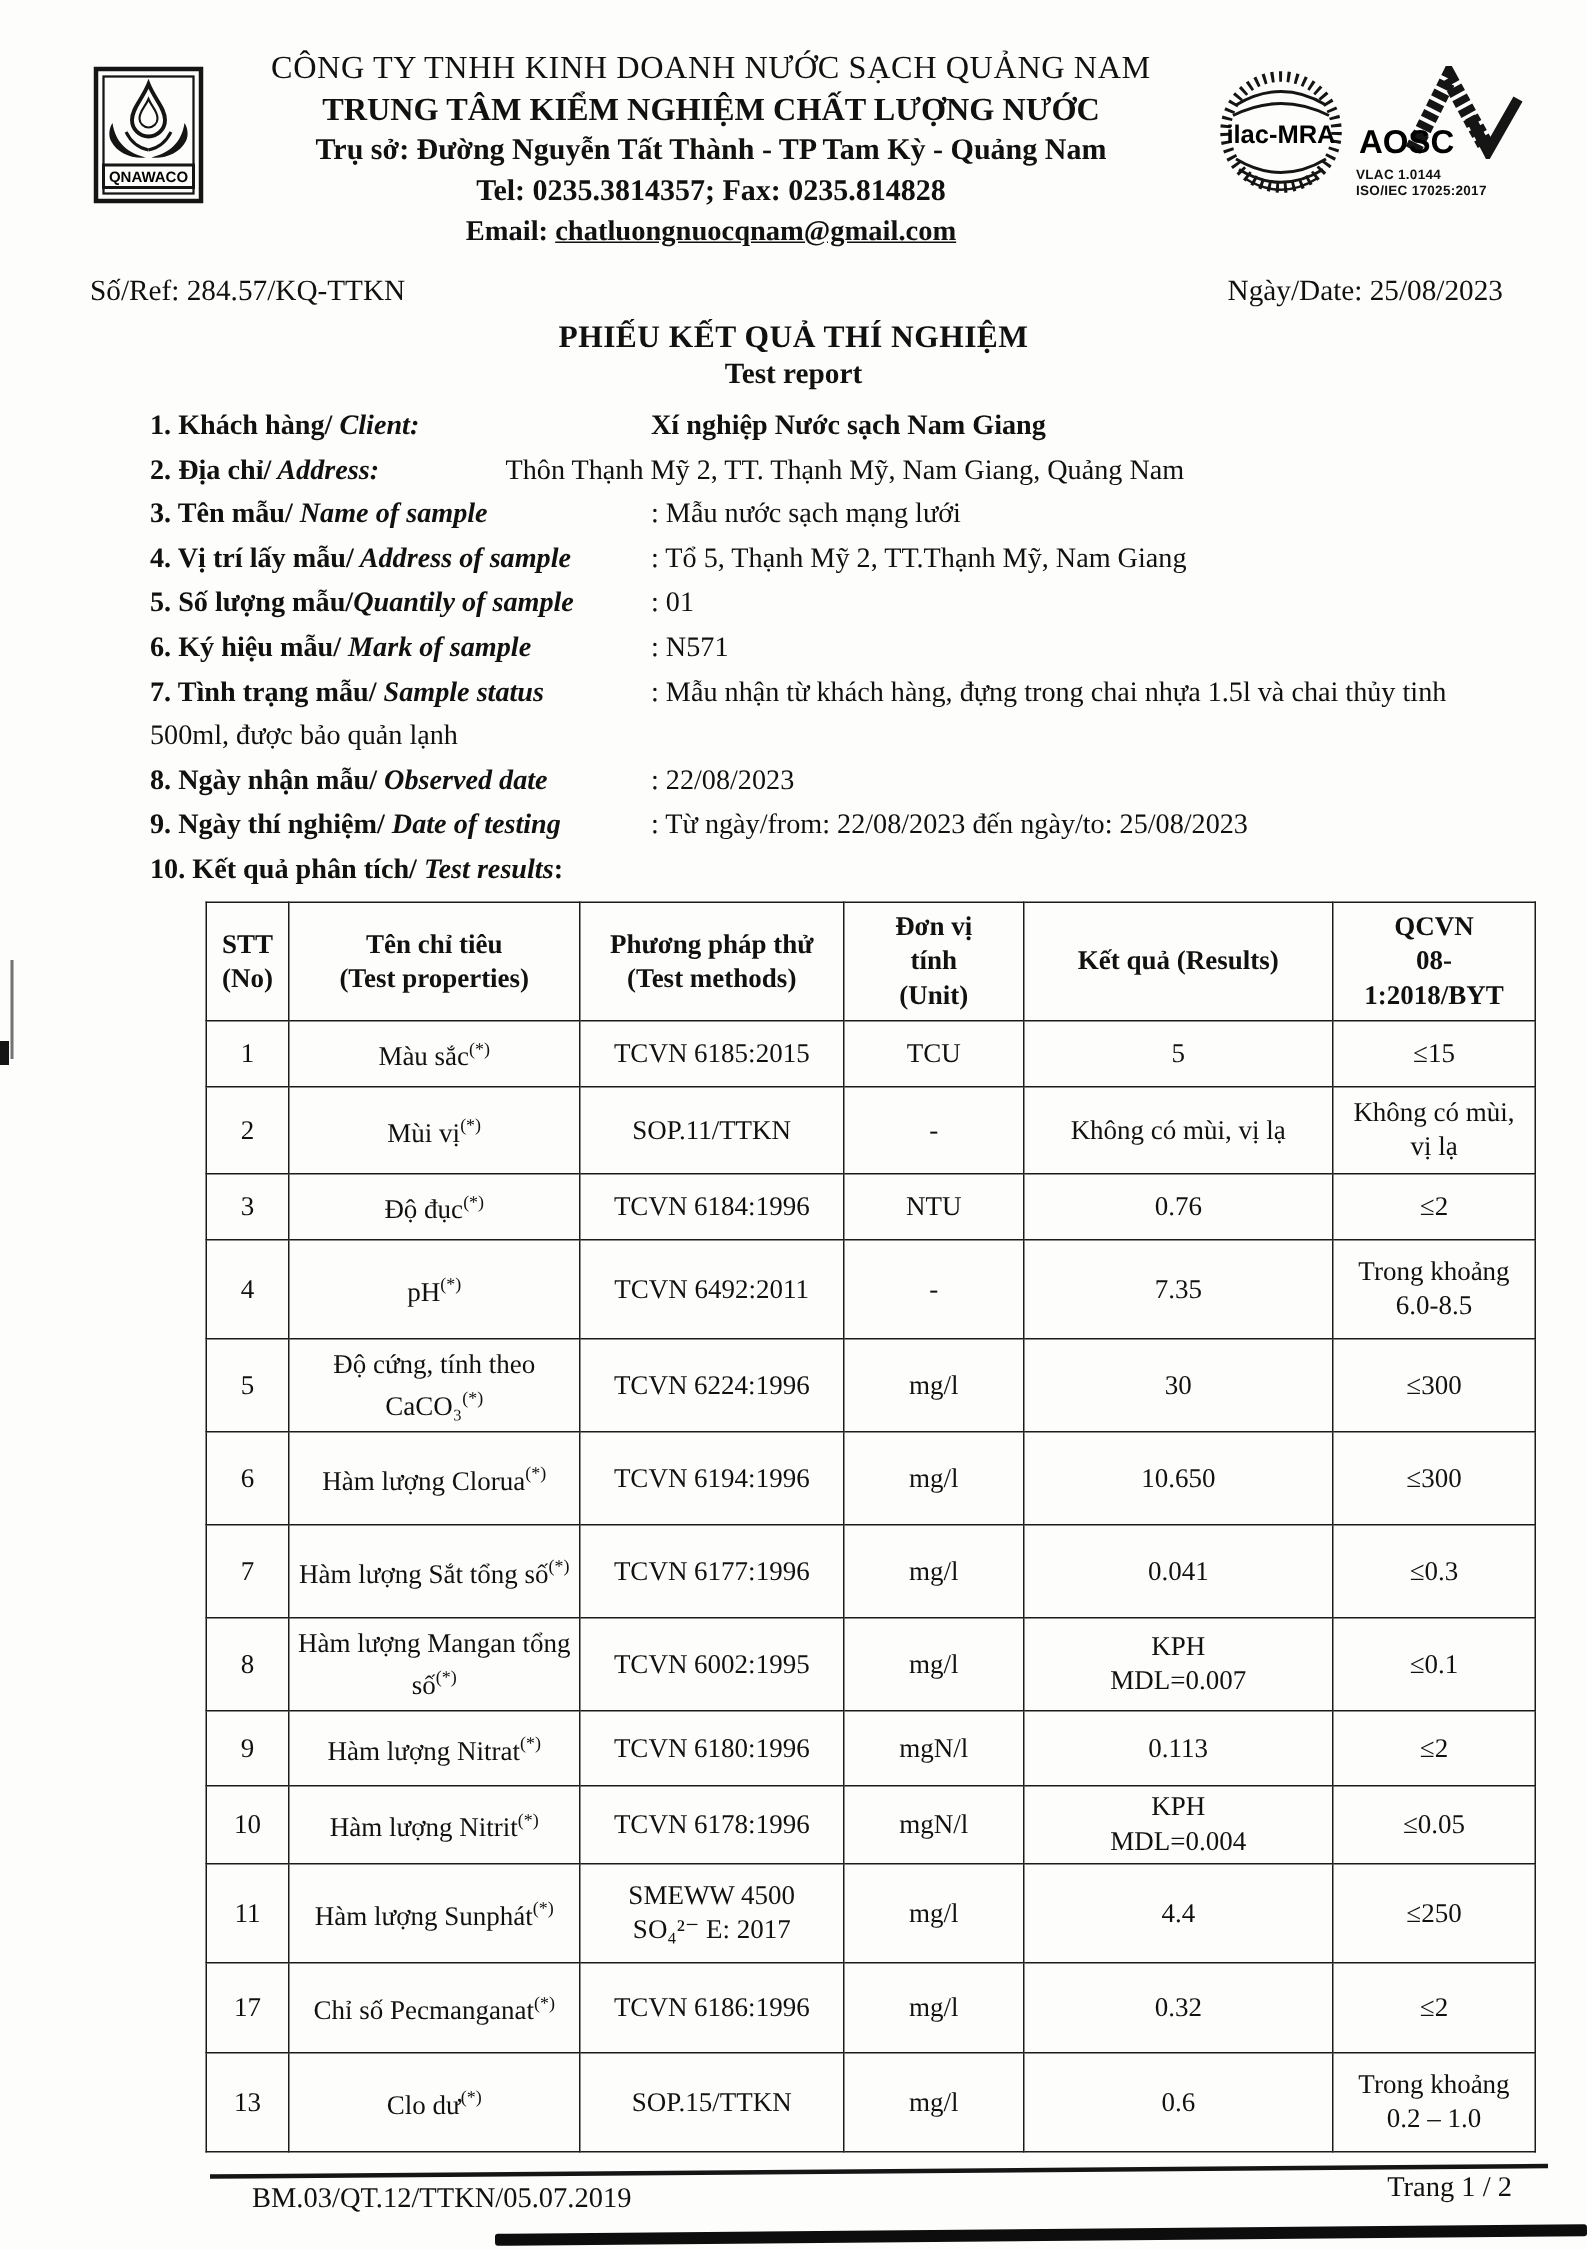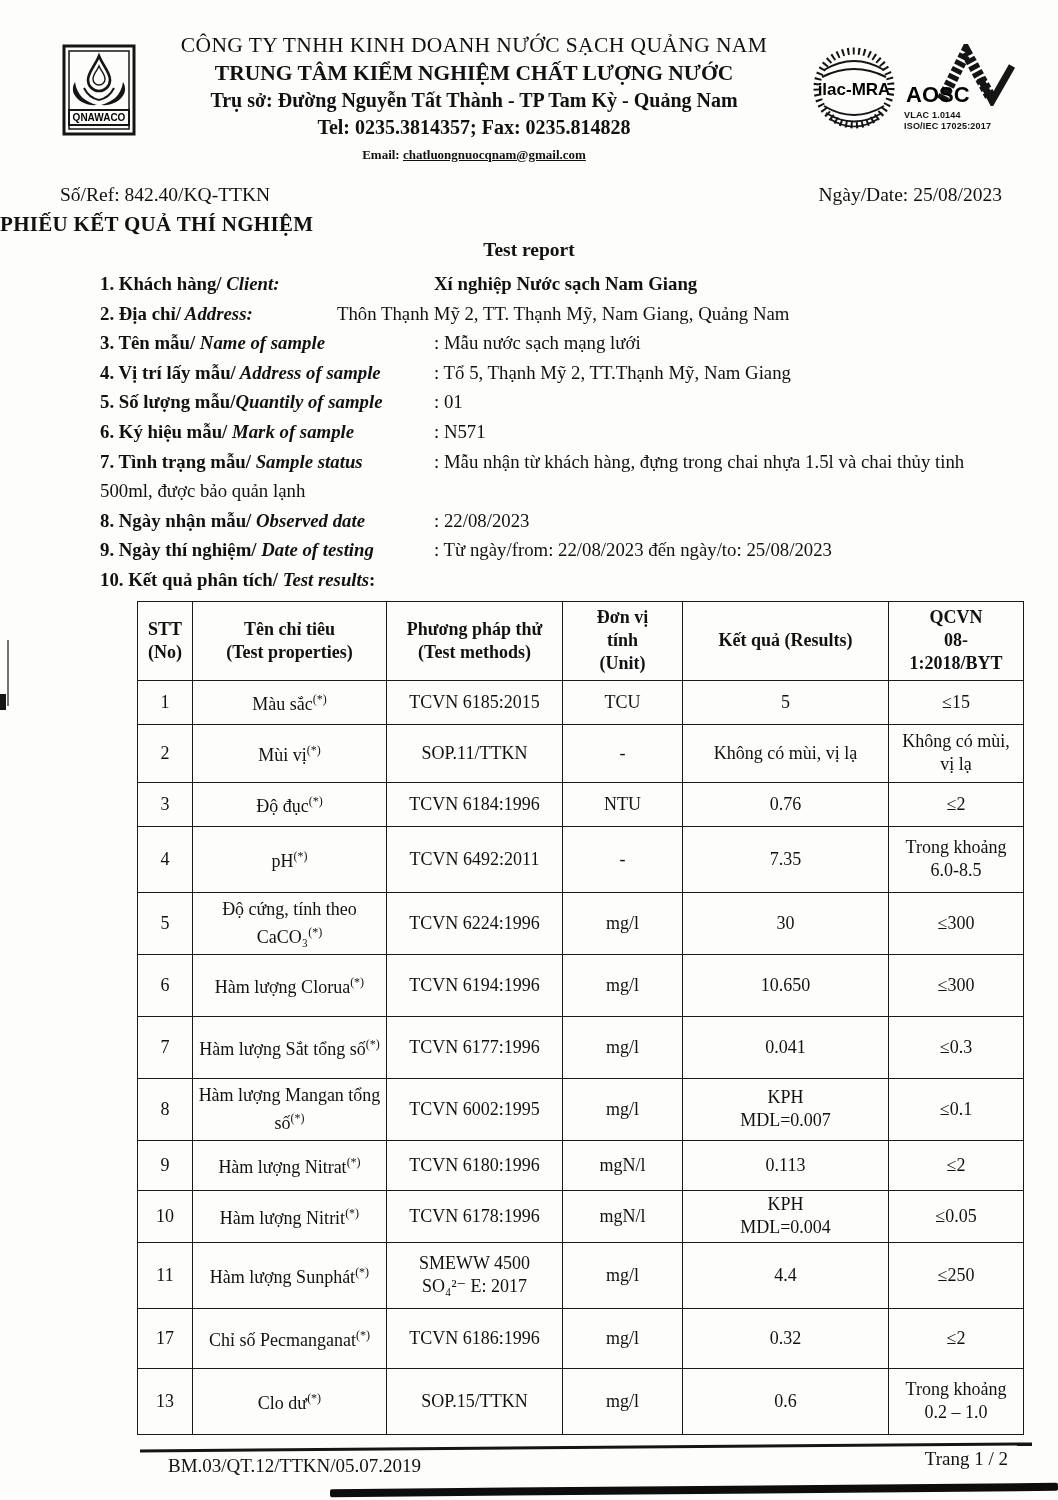--- a/index.html
+++ b/index.html
@@ -9,28 +9,28 @@
     font-family:"Liberation Serif","DejaVu Serif",serif;
   }
   
   .header{display:flex;align-items:flex-start;padding:30px 34px 0 62px;}
   .logo-box{width:74px;flex:0 0 74px;margin-top:14px;}
   .header-text{flex:1;text-align:center;margin-top:2px;}
   .company{font-size:21.5px;letter-spacing:.4px;line-height:27px;}
   .center-name{font-size:21.5px;font-weight:bold;line-height:28px;}
   .hq{font-size:20px;font-weight:bold;line-height:27px;}
   .tel{font-size:20px;font-weight:bold;line-height:27px;}
-  .email-line{font-size:13px;font-weight:bold;line-height:27px;}
+  .email-line{font-size:19px;font-weight:bold;line-height:27px;}
   .email-link{text-decoration:underline;color:#111;cursor:pointer;}
   .header-logos{width:212px;flex:0 0 212px;display:flex;gap:8px;align-items:flex-start;margin-top:14px;}
   .aosc-wrap{text-align:left;width:118px;}
   .aosc-sub{font-family:"Liberation Sans","DejaVu Sans",sans-serif;font-weight:bold;font-size:9px;line-height:11px;letter-spacing:.2px;}
   
   .meta{display:flex;justify-content:space-between;padding:16px 56px 0 60px;font-size:19.5px;}
-  .title{ font-size:21px;font-weight:bold;margin-top:6px;letter-spacing:.3px;}
+  .title{ text-align:center;font-size:21px;font-weight:bold;margin-top:6px;letter-spacing:.3px;}
   .subtitle{text-align:center;font-size:19.5px;font-weight:bold;margin-top:2px;}
   
   .info{margin:8px 40px 0 100px;font-size:18.8px;line-height:29.6px;}
   .ilabel{display:inline-block;vertical-align:top;}
   .w332{width:334px;}
   .w237{width:237px;}
   .ivi{font-weight:bold;}
   .ien{font-weight:bold;font-style:italic;}
   .ivalue{}
   .vbold{font-weight:bold;}
@@ -104,21 +104,21 @@
           <path d="M76 34 L88 57 L108 22" fill="none" stroke="#151515" stroke-width="7"></path>
           <text x="2" y="58" font-size="22" font-weight="bold" font-family="Liberation Sans, DejaVu Sans, sans-serif">AOSC</text>
         </svg>
         <div class="aosc-sub">VLAC 1.0144</div>
         <div class="aosc-sub">ISO/IEC 17025:2017</div>
       </div>
     </div>
   </div>
 
   <div class="meta">
-    <span>Số/Ref: 842.40/KQ-TTKN</span>
+    <span>Số/Ref: 284.57/KQ-TTKN</span>
     <span>Ngày/Date: 25/08/2023</span>
   </div>
 
   <div class="title">PHIẾU KẾT QUẢ THÍ NGHIỆM</div>
   <div class="subtitle">Test report</div>
 
   <div class="info">
     <div>
       <span class="ilabel w332"><span class="ivi">1. Khách hàng/</span><span class="ien"> Client:</span></span><span class="ivalue vbold">Xí nghiệp Nước sạch Nam Giang</span>
     </div>

